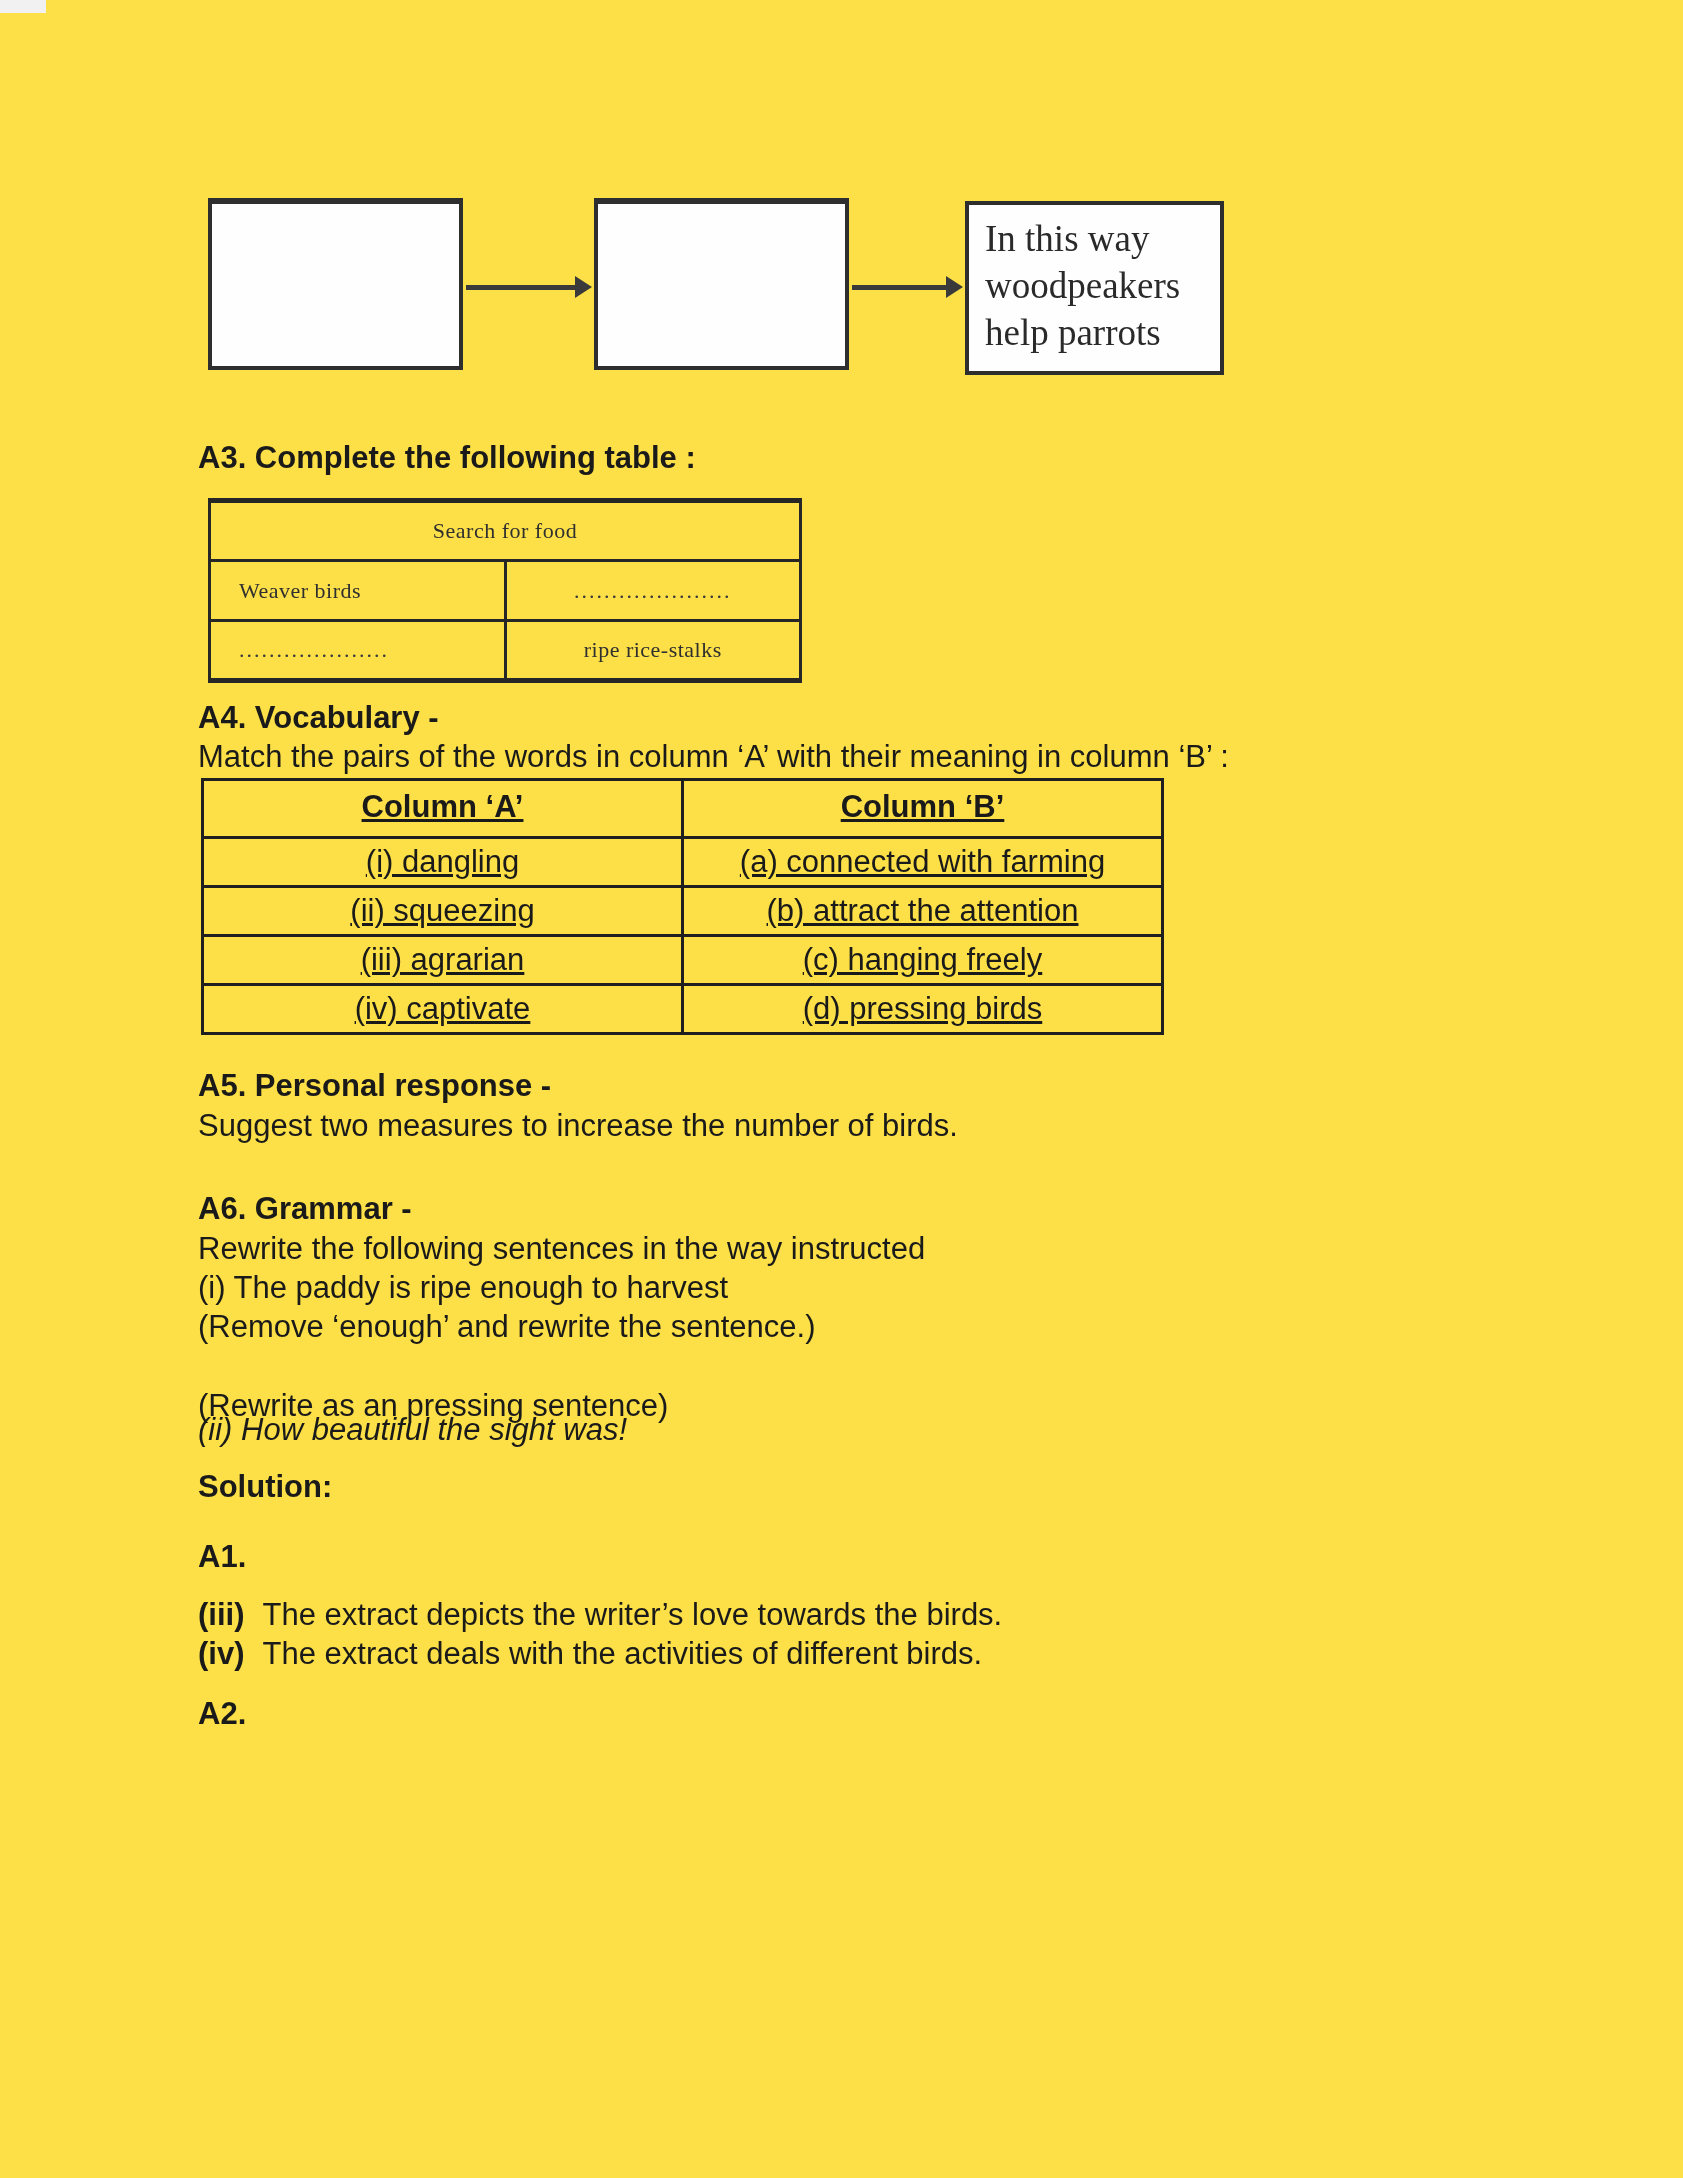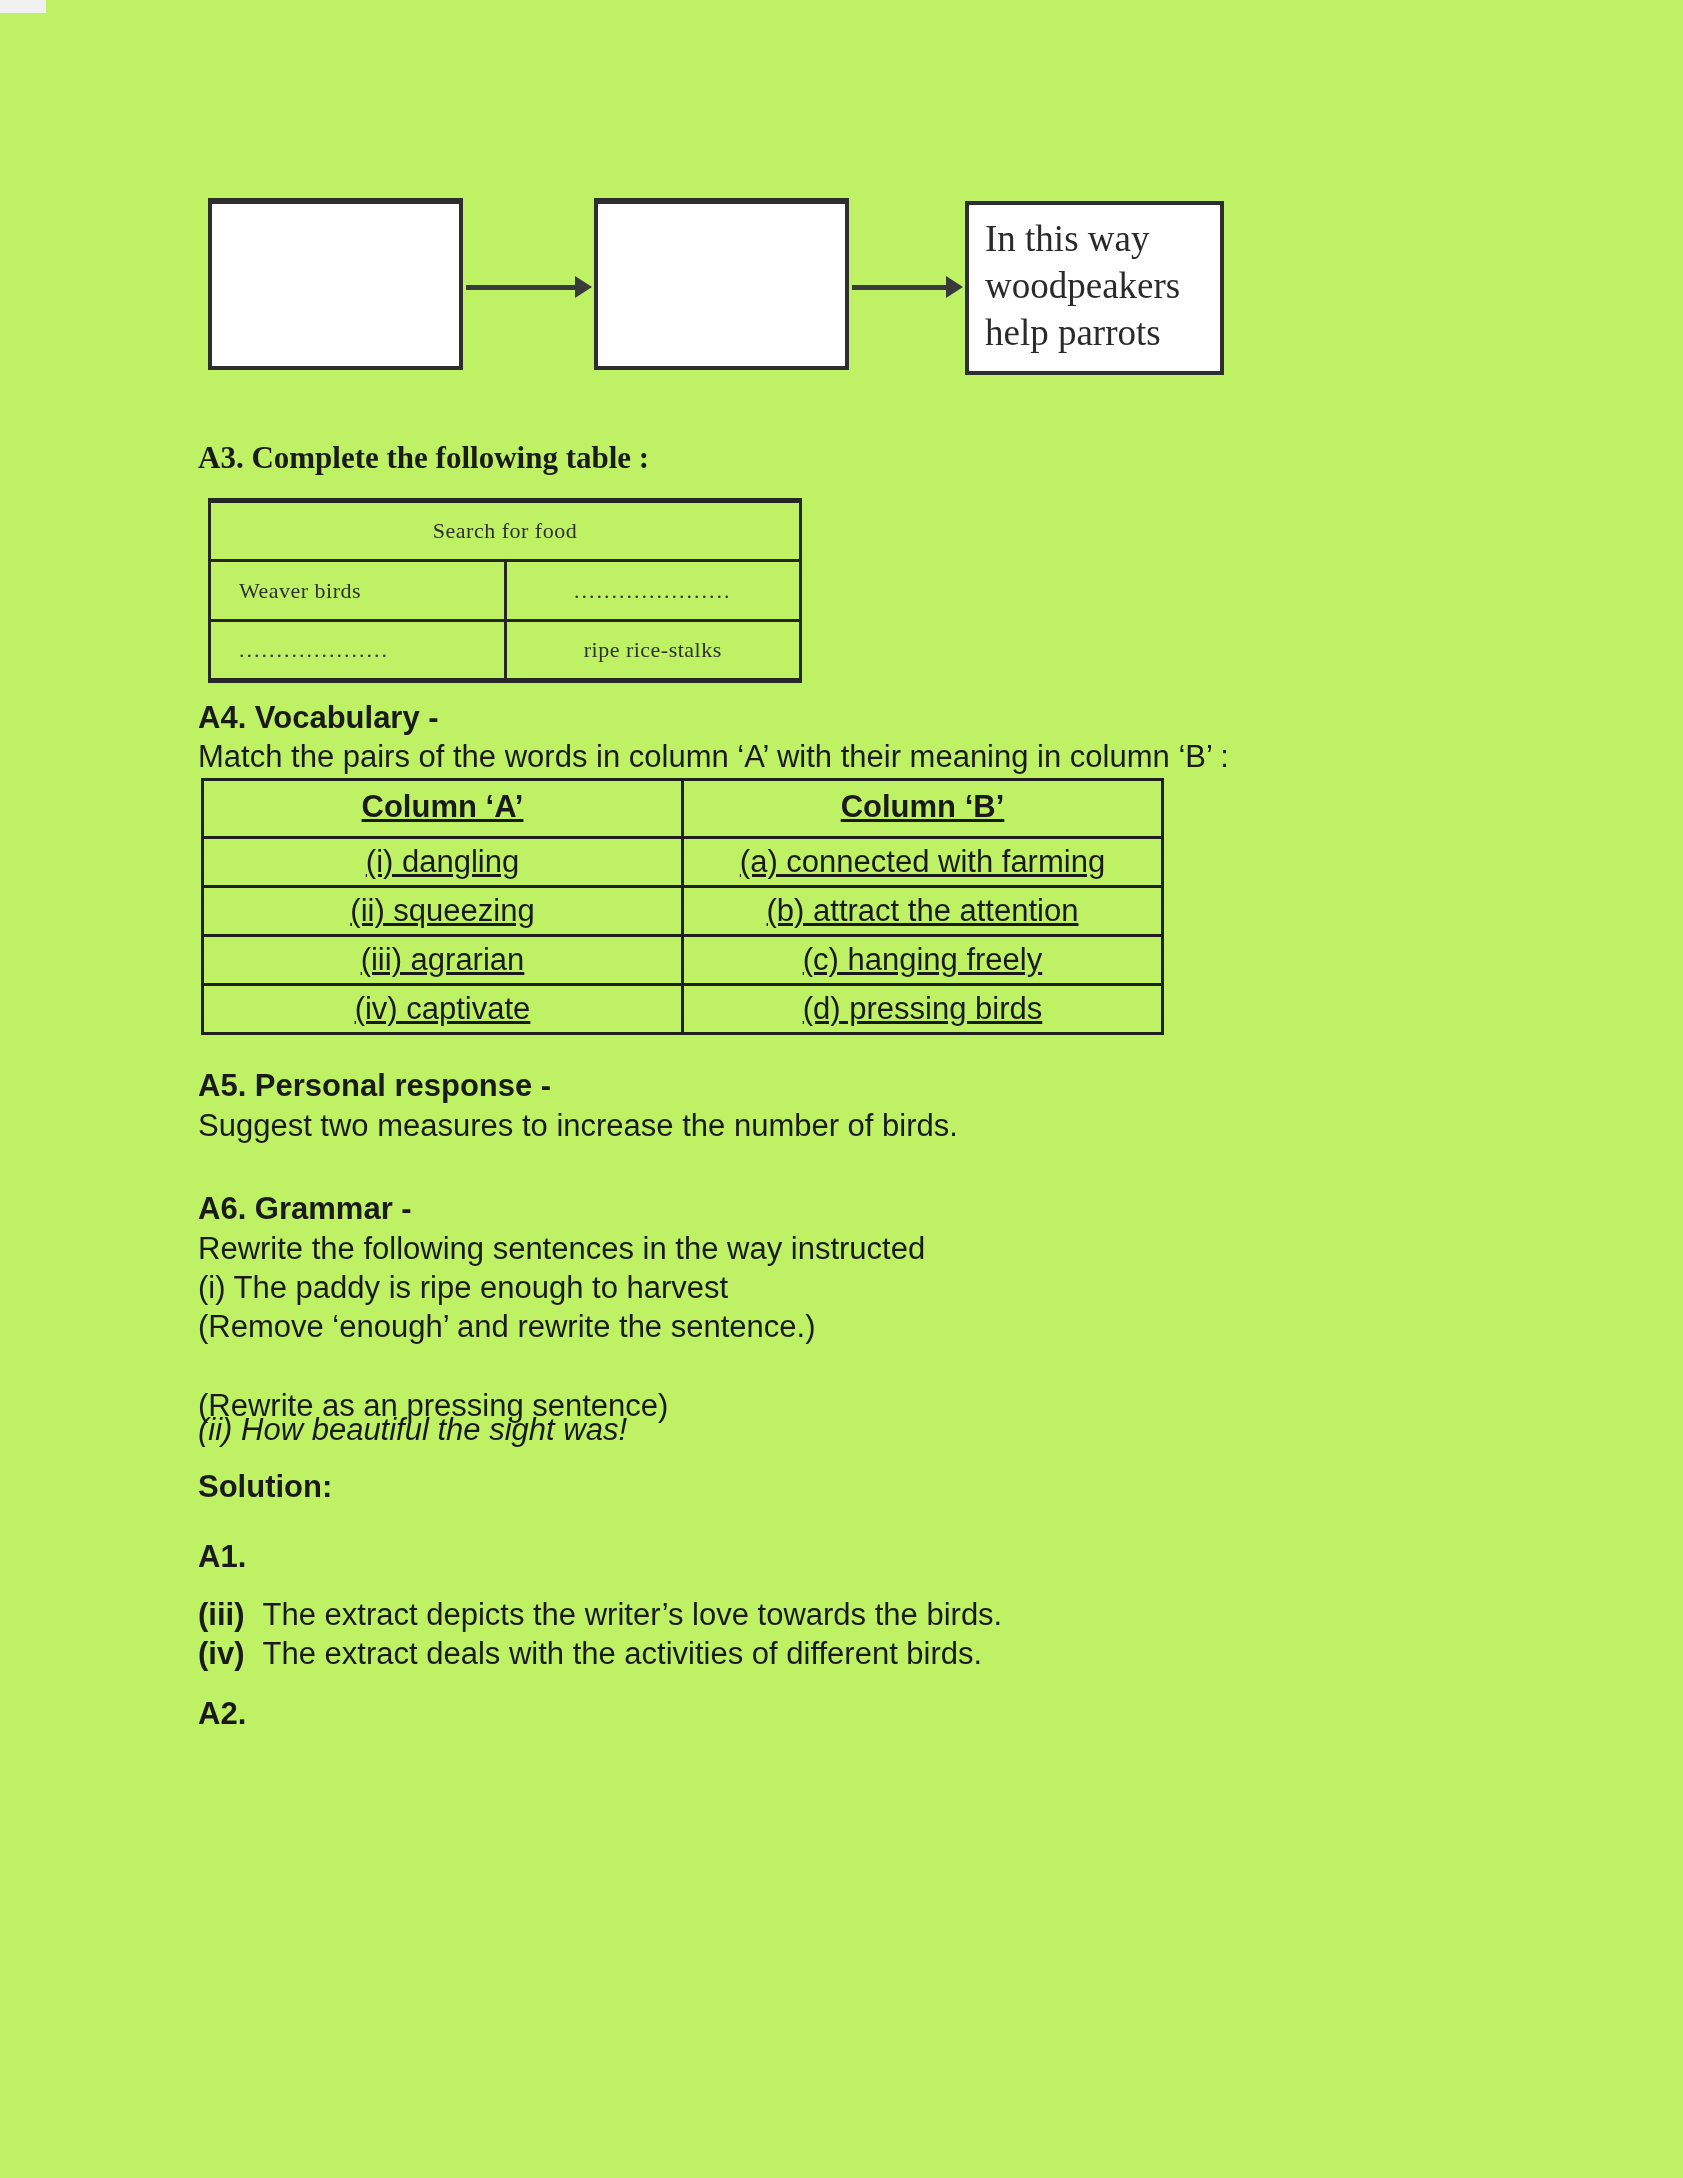--- a/index.html
+++ b/index.html
@@ -1,18 +1,18 @@
 <!DOCTYPE html>
 <html><head>
 <meta charset="utf-8">
 <style>
   html,body { margin:0; padding:0; background:#e8e8e8; }
   .page {
     position:relative; width:1683px; height:2178px;
-    background:#bef264; overflow:hidden;
+    background:#fde047; overflow:hidden;
     font-family:"Liberation Sans", sans-serif;
     color:#1a1a1a;
   }
   
   .flow-box {
     position:absolute; box-sizing:border-box;
     border:4px solid #2e2e2e; background:#fefefe;
   }
   .flow-box.b1 { left:208px; top:198px; width:255px; height:172px; border-top-width:6px; }
   .flow-box.b2 { left:594px; top:198px; width:255px; height:172px; border-top-width:6px; }
@@ -68,21 +68,21 @@
 <div class="page">
 
   <div class="smudge"></div>
 
   <div class="flow-box b1"></div>
   <div class="flow-arrow a1"></div>
   <div class="flow-box b2"></div>
   <div class="flow-arrow a2"></div>
   <div class="flow-box b3">In this way woodpeakers help parrots</div>
 
-  <div class="tline bold" style="top:438px;font-family:Liberation Serif, serif;">A3. Complete the following table :</div>
+  <div class="tline bold" style="top:438px;">A3. Complete the following table :</div>
 
   <table class="a3-table">
     <tbody>
         <tr>
       <td colspan="2">Search for food</td>
     </tr>
     <tr>
       <td>Weaver birds</td>
       <td class="c2 dots">.....................</td>
     </tr>

